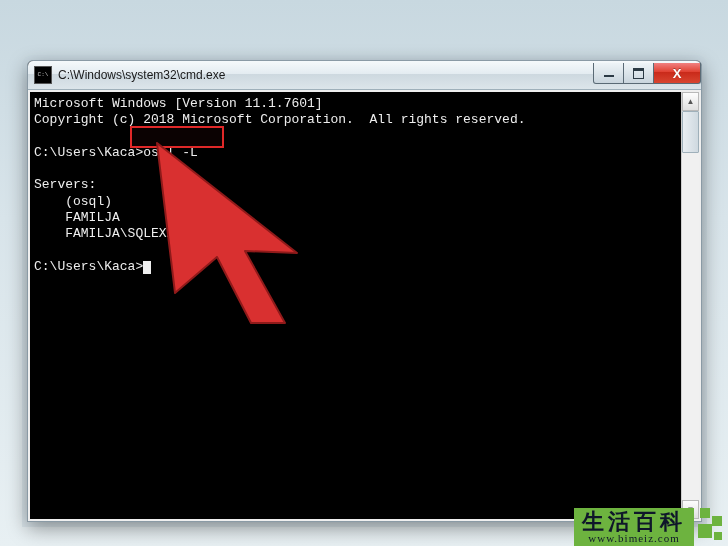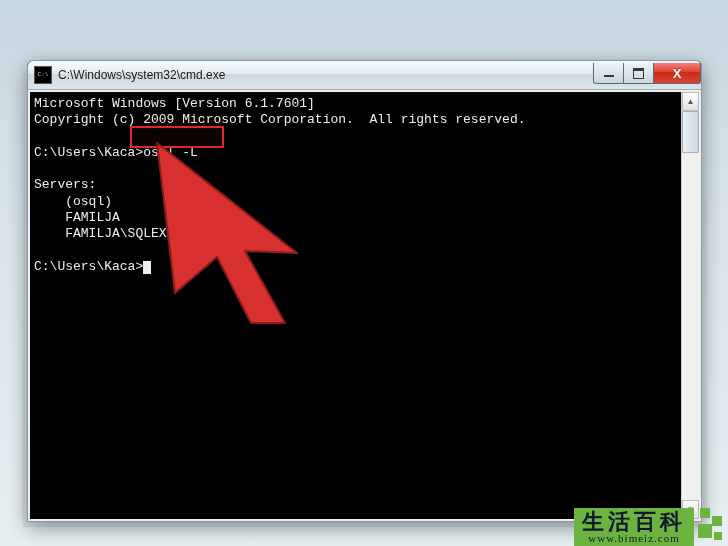--- a/index.html
+++ b/index.html
@@ -242,22 +242,22 @@
         <div class="win-btn max">
             <span class="glyph"></span>
           </div>
         <div class="win-btn close">
             <span class="glyph">X</span>
           </div>
       </div>
     </div>
 
     <div class="console-wrap">
-      <div class="console"><span>Microsoft Windows [Version 6.1.7601]</span>
-<span>Copyright (c) 2009 Microsoft Corporation.  All rights reserved.</span>
+      <div class="console"><span>Microsoft Windows [Version 11.1.7601]</span>
+<span>Copyright (c) 2018 Microsoft Corporation.  All rights reserved.</span>
 <span></span>
 <span>C:\Users\Kaca&gt;</span><span>osql -L</span>
 <span></span>
 <span>Servers:</span>
 <span>    (osql)</span>
 <span>    FAMILJA</span>
 <span>    FAMILJA\SQLEXPRESS</span>
 <span></span>
 <span>C:\Users\Kaca&gt;</span><span class="cursor"></span></div>
 

